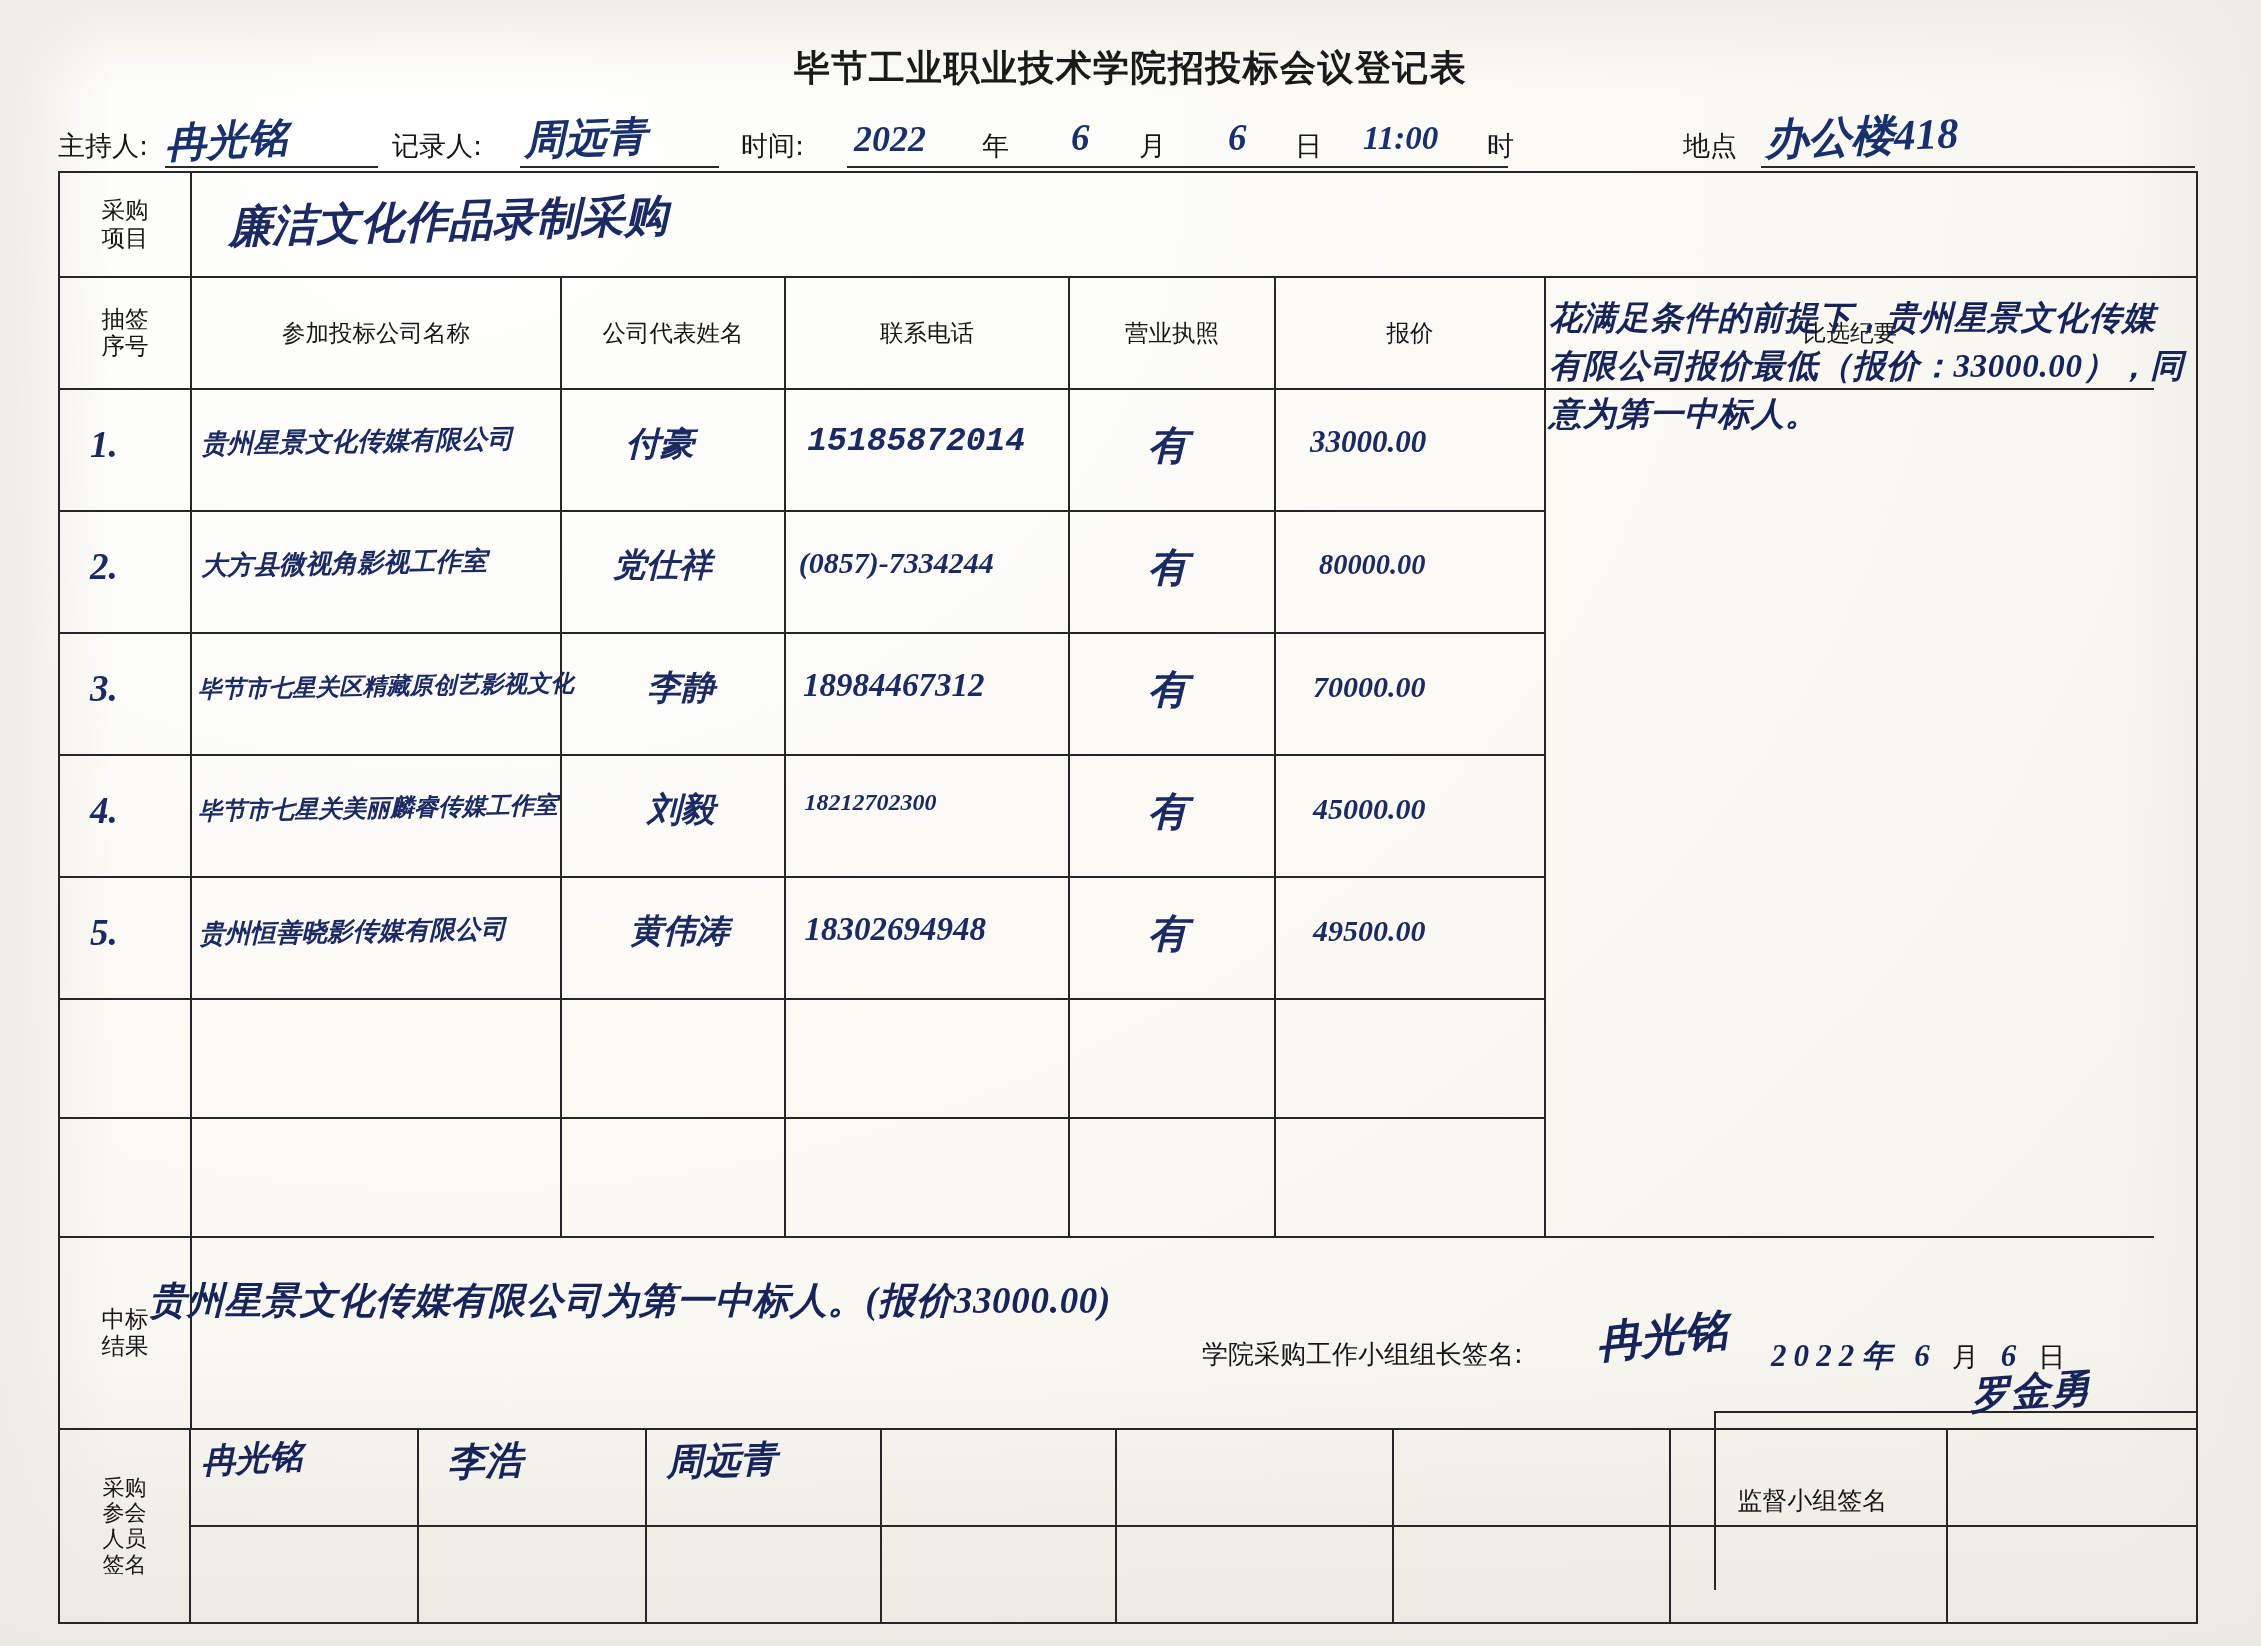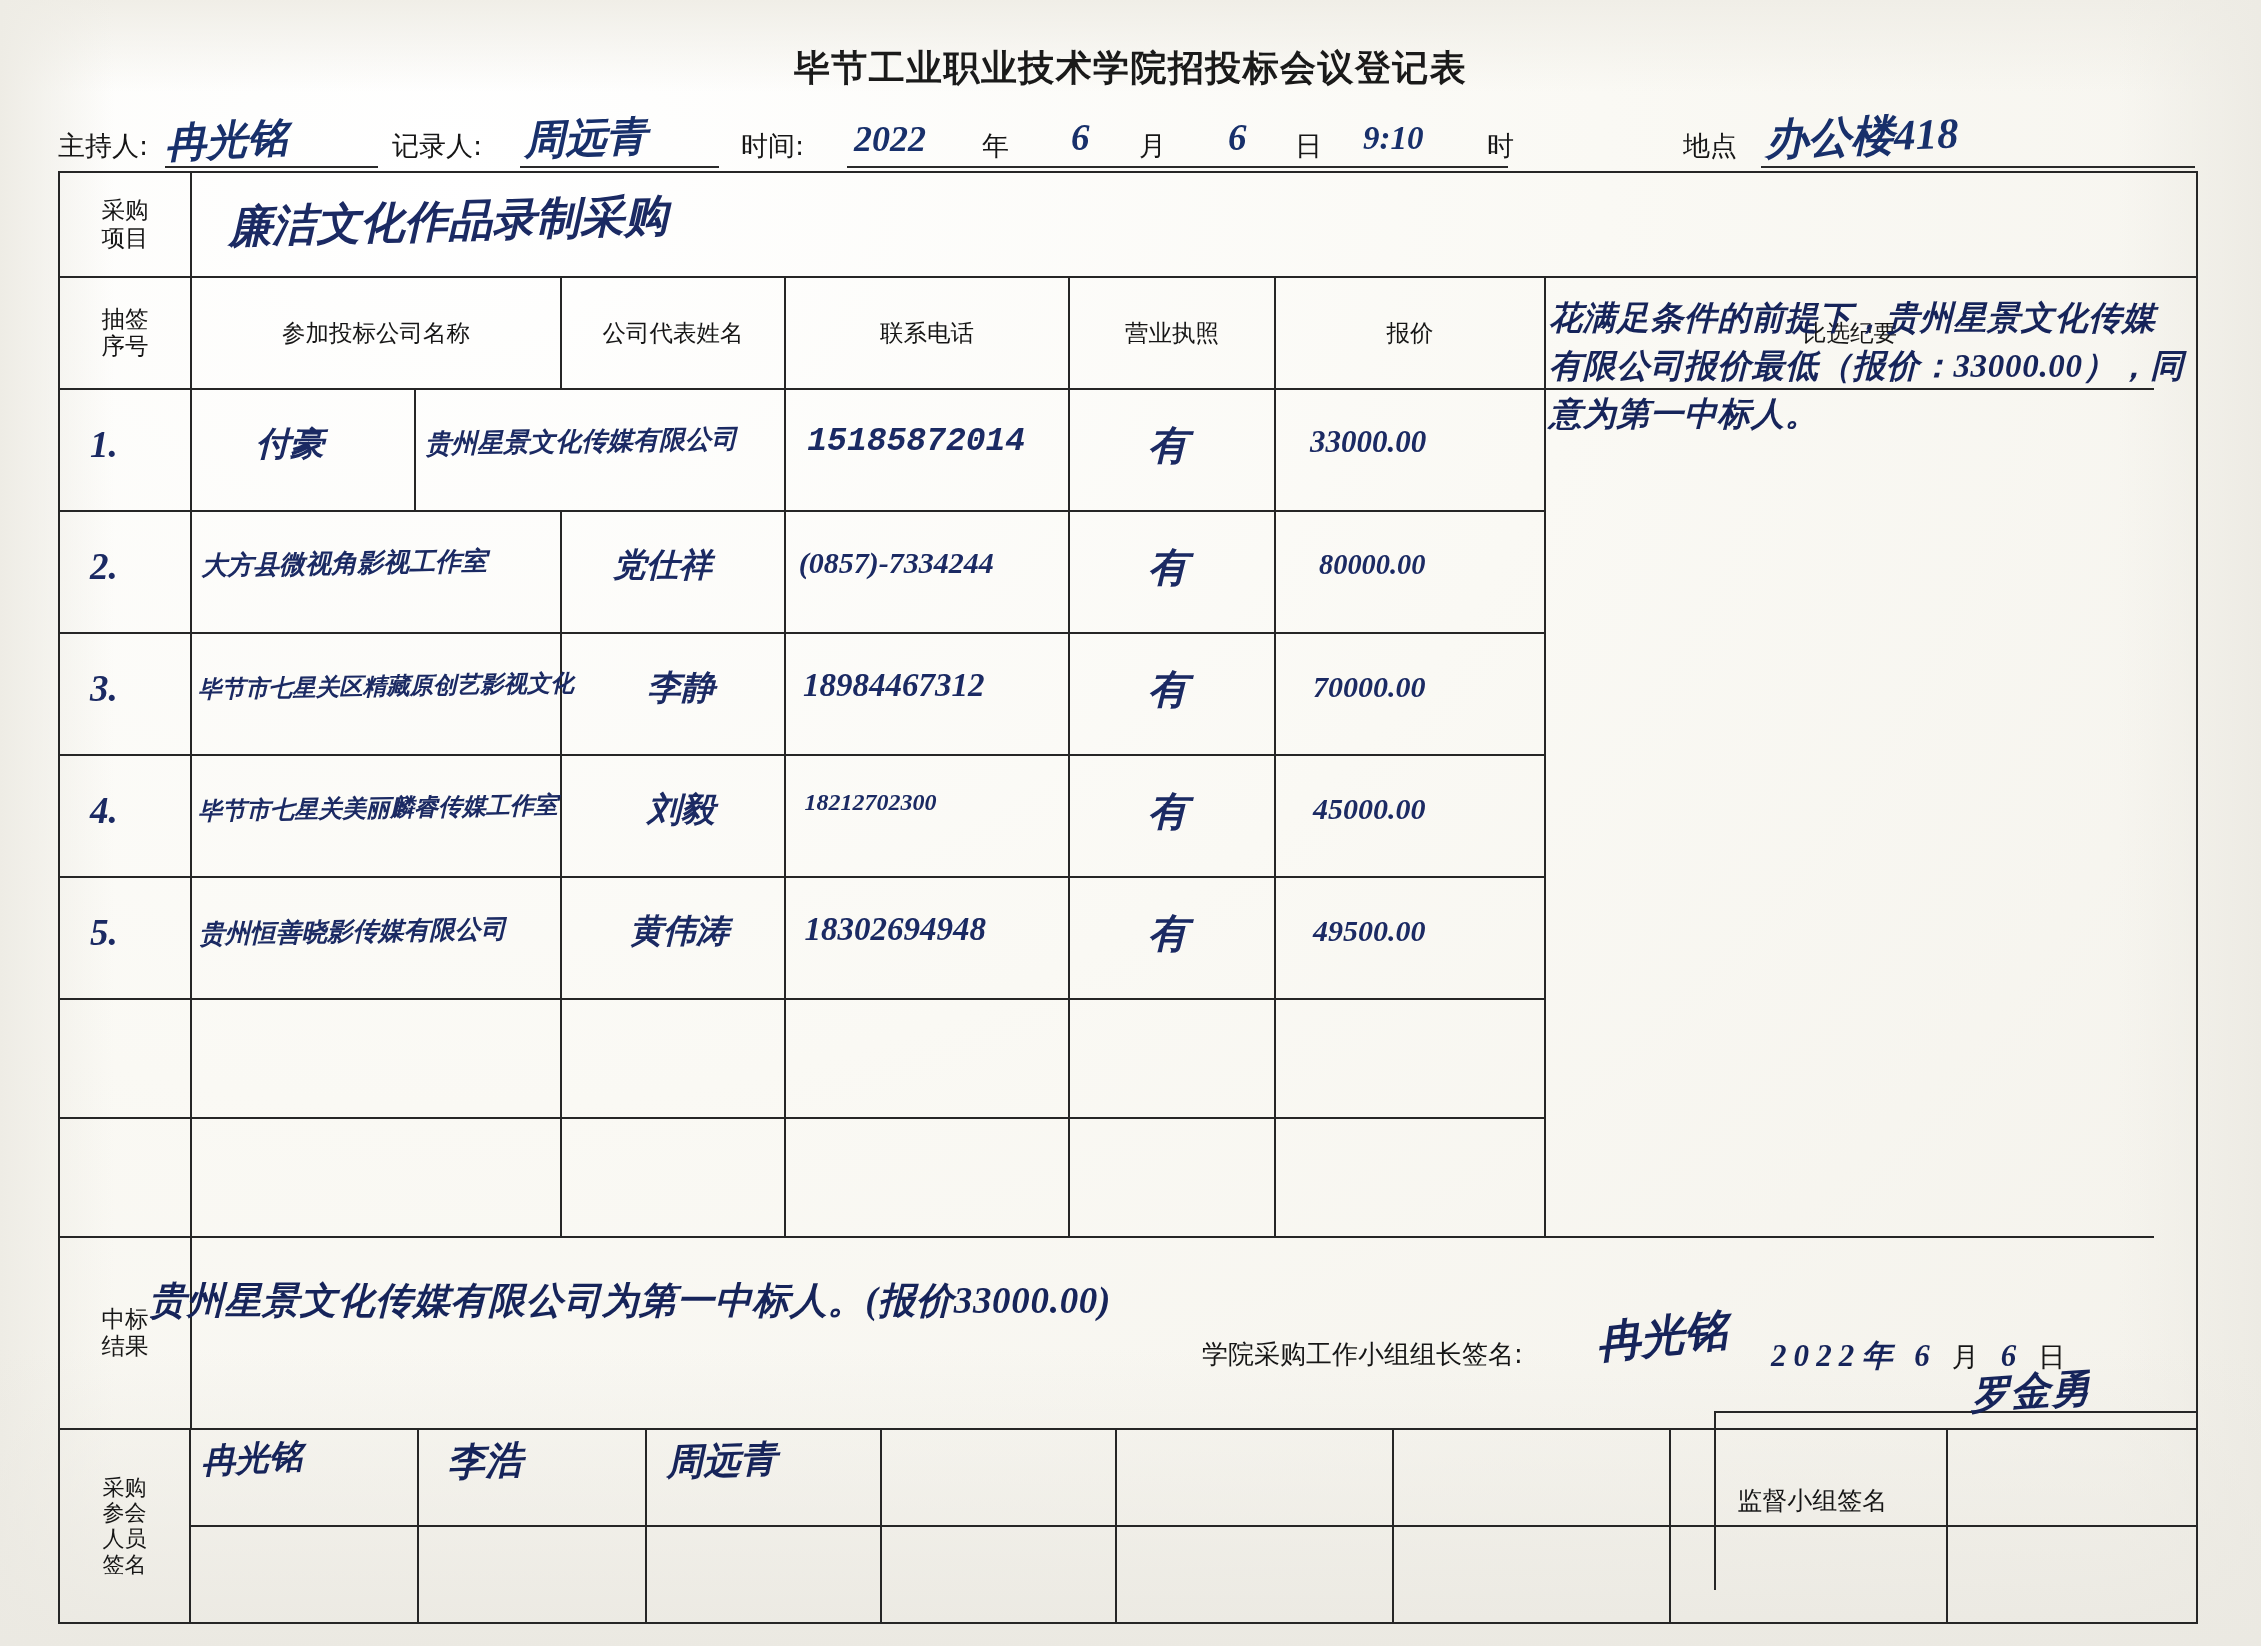--- a/index.html
+++ b/index.html
@@ -271,21 +271,21 @@
     <span class="hw" style="left:466px; top:4.3px; font-size:41px; transform:rotate(-2deg);">周远青</span>
     <div class="hl-rule" style="left:462px; width:199px;"></div>
 
     <span class="hl-label" style="left:683px;">时间:</span>
     <span class="hw" style="left:796px; top:11.4px; font-size:36px;">2022</span>
     <span class="hl-label" style="left:924px;">年</span>
     <span class="hw" style="left:1013px; top:8.5px; font-size:37px;">6</span>
     <span class="hl-label" style="left:1081px;">月</span>
     <span class="hw" style="left:1170px; top:8.5px; font-size:37px;">6</span>
     <span class="hl-label" style="left:1237px;">日</span>
-    <span class="hw" style="left:1305px; top:12.8px; font-size:33px;">9:10</span>
+    <span class="hw" style="left:1305px; top:12.8px; font-size:33px;">11:00</span>
     <span class="hl-label" style="left:1429px;">时</span>
     <div class="hl-rule" style="left:789px; width:661px;"></div>
 
     <span class="hl-label" style="left:1625px;">地点</span>
     <span class="hw" style="left:1707px; top:1.4px; font-size:43px; transform:rotate(-2deg);">办公楼418</span>
     <div class="hl-rule" style="left:1703px; width:434px;"></div>
   </div>
 
   <div class="tbl">
 
@@ -313,25 +313,25 @@
       <div class="cell c-tel" style="height:112px;">联系电话</div>
       <div class="cell c-lic" style="height:112px;">营业执照</div>
       <div class="cell c-price" style="height:112px;">报价</div>
       <div class="cell c-memo last" style="height:112px;">比选纪要</div>
     </div>
 
     <div class="row r-bid">
       <div class="cell c-seq" style="height:122px;">
         <span class="hwbox seq" style="left:30px; top:33px; font-size:37px;">1.</span>
       </div>
+      <div class="cell c-name" style="height:122px;">
+        <span class="hwbox" style="left:8.5px; top:34px; font-size:26px; transform:rotate(-1deg);">贵州星景文化传媒有限公司</span>
+      </div>
       <div class="cell c-rep" style="height:122px;">
         <span class="hwbox" style="left:64px; top:31px; font-size:34px;">付豪</span>
-      </div>
-      <div class="cell c-name" style="height:122px;">
-        <span class="hwbox" style="left:8.5px; top:34px; font-size:26px; transform:rotate(-1deg);">贵州星景文化传媒有限公司</span>
       </div>
       <div class="cell c-tel" style="height:122px;">
         <span class="hwbox mono-num" style="left:21.3px; top:33px; font-size:33px;font-family:Liberation Mono, monospace;">15185872014</span>
       </div>
       <div class="cell c-lic" style="height:122px;">
         <span class="hwbox" style="left:78px; top:28.4px; font-size:40px;">有</span>
       </div>
       <div class="cell c-price" style="height:122px;">
         <span class="hwbox mono-num" style="left:34px; top:34px; font-size:31px;">33000.00</span>
       </div>

